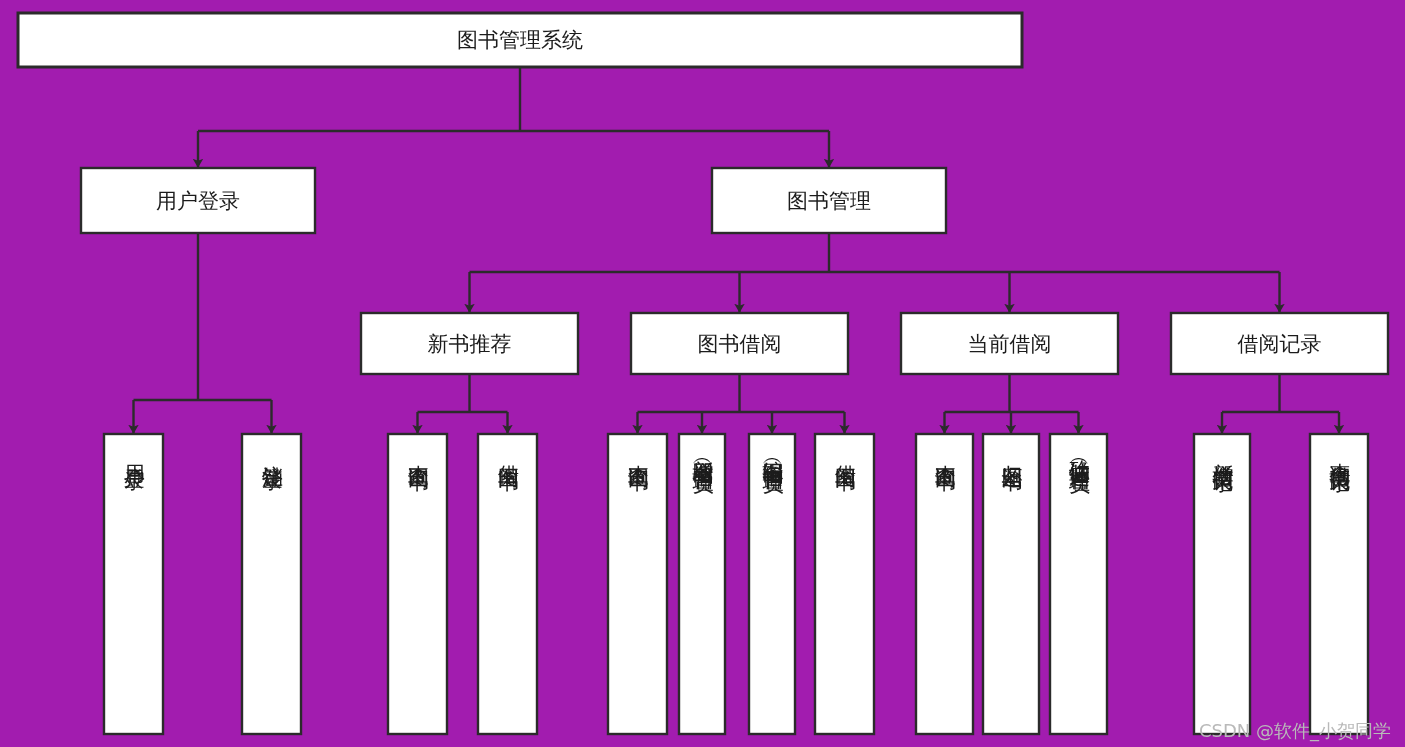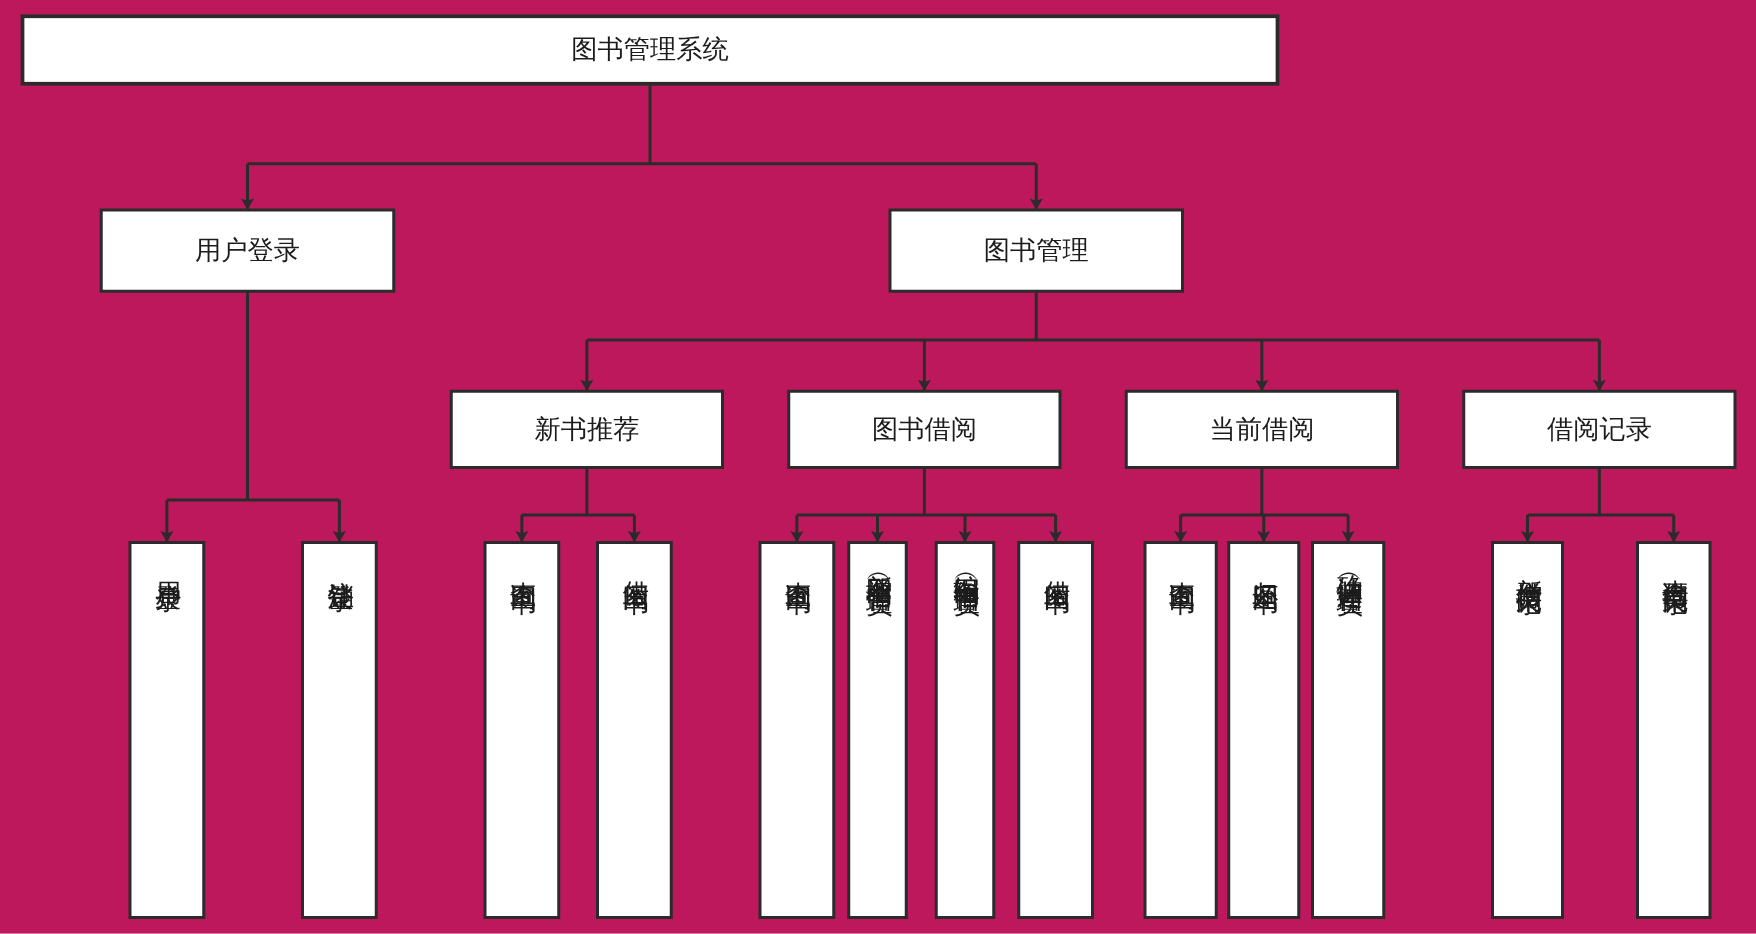--- a/index.html
+++ b/index.html
@@ -10,21 +10,21 @@
   body {
     width: 1405px;
     height: 747px;
     font-family: "DejaVu Sans", "Liberation Sans", sans-serif;
     overflow: hidden;
   }
   #diagram-root {
     position: relative;
     width: 1405px;
     height: 747px;
-    background: #be185d;
+    background: #a21caf;
   }
   svg.flow {
     position: absolute;
     left: 0;
     top: 0;
     width: 1405px;
     height: 747px;
   }
   .node-rect {
     fill: #ffffff;
@@ -188,13 +188,14 @@
           <rect x="1194" y="434" width="56" height="300" class="node-rect"></rect>
           <text class="node-label label-v" x="1222" y="452" text-anchor="middle" dominant-baseline="hanging">新增借阅记录</text>
         </g>
         <g>
           <rect x="1310" y="434" width="58" height="300" class="node-rect"></rect>
           <text class="node-label label-v" x="1339" y="452" text-anchor="middle" dominant-baseline="hanging">查询借阅记录</text>
         </g>
       </g>
   </svg>
 
+  <div class="watermark">CSDN @软件_小贺同学</div>
 </div>
 
 </body></html>

